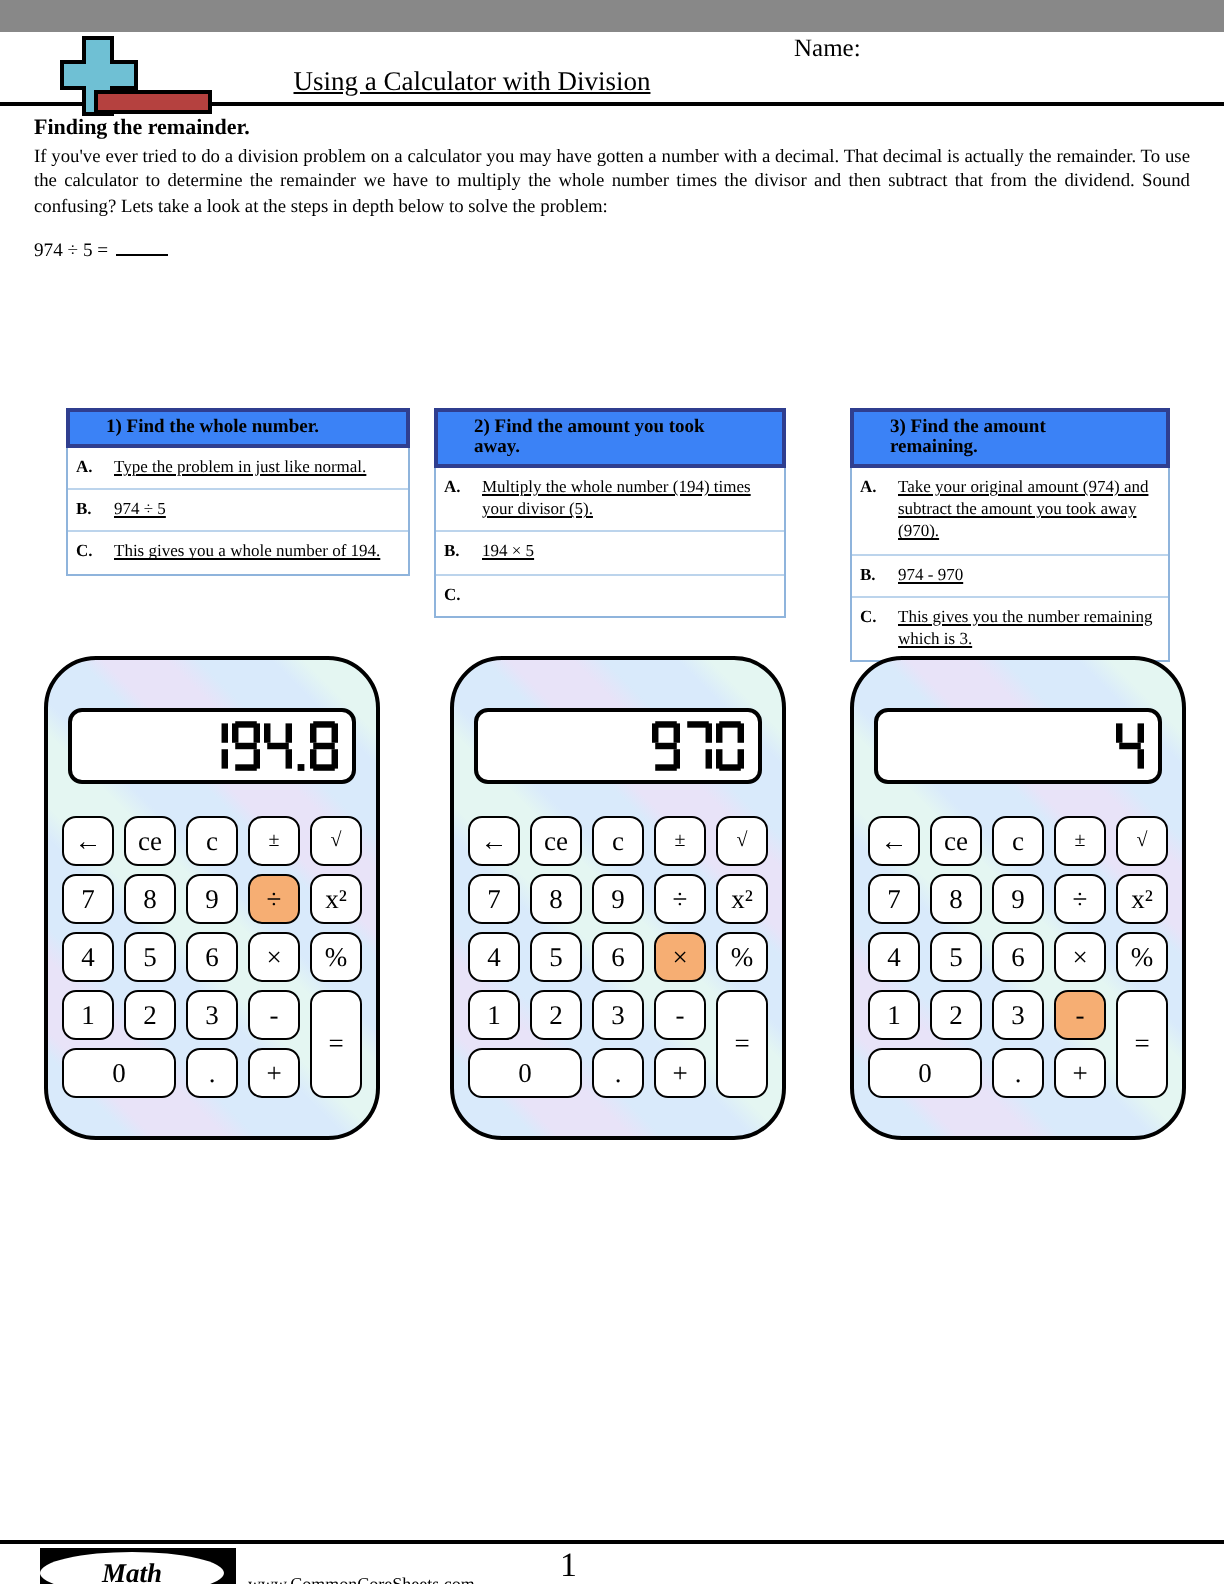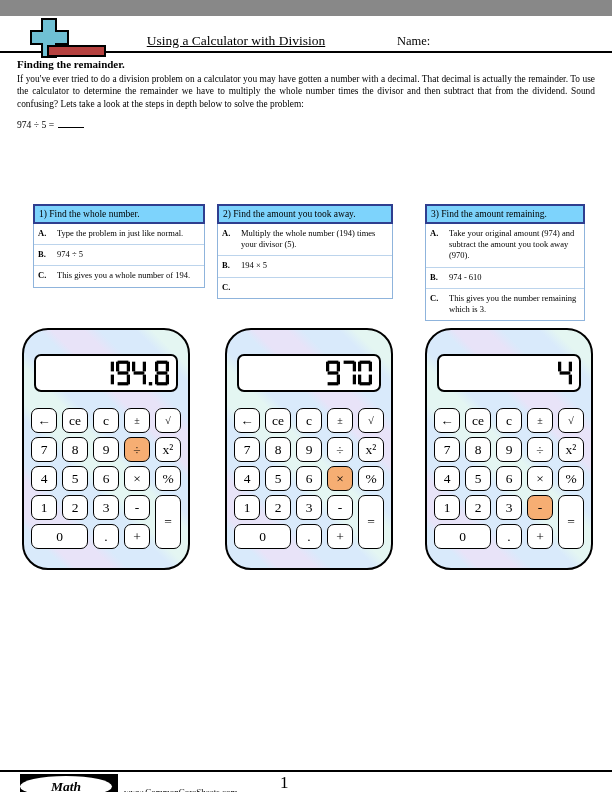--- a/index.html
+++ b/index.html
@@ -19,44 +19,44 @@
     font-family:"Liberation Serif",serif;color:#000;overflow:hidden;
   }
   
   .logo{position:absolute;left:30px;top:2px;width:80px;height:42px;z-index:2;}
   .lg-cross{fill:var(--logo-teal);stroke:#000;stroke-width:2;}
   .lg-bar{fill:var(--logo-red);stroke:#000;stroke-width:2;}
   .page-title{
     position:absolute;left:86px;top:17px;width:300px;text-align:center;
     font-size:13.5px;text-decoration:underline;white-space:nowrap;
   }
-  .name-label{position:absolute;left:397px;top:18px;font-size:12.5px;}
+  .name-label{position:absolute;left:397px;top:1px;font-size:12.5px;}
   .header-rule{position:absolute;left:0;top:35px;width:612px;height:2px;background:#000;}
   
   .section-heading{position:absolute;left:17px;top:42px;font-size:11px;font-weight:bold;}
   .intro-paragraph{
     position:absolute;left:17px;top:57px;width:578px;
     font-size:9.4px;line-height:12.3px;text-align:justify;
   }
   .problem-line{position:absolute;left:17px;top:102px;font-size:9.6px;}
   .blank{display:inline-block;width:26px;border-bottom:1px solid #000;height:9px;margin-left:4px;}
   
   .steps-row{position:absolute;left:0;top:188px;width:612px;height:110px;}
   .step-box{position:absolute;top:0;border:1px solid var(--box-border);background:#fff;box-sizing:border-box;}
   .step-box:nth-child(1){left:33px;width:172px;}
   .step-box:nth-child(2){left:217px;width:176px;}
   .step-box:nth-child(3){left:425px;width:160px;}
   .step-head{
     border:2px solid var(--box-header-border);margin:-1px -1px 0 -1px;
-    padding:3px 4px;font-weight:normal;font-size:9.5px;background:#7dd3fc;
+    padding:3px 18px;font-weight:bold;font-size:9.5px;background:#3b82f6;
   }
   .step-item{display:flex;gap:6px;padding:4px 6px 5px 4px;font-size:8.5px;line-height:1.32;}
   .step-item + .step-item{border-top:1px solid var(--box-divider);}
   .step-letter{font-weight:bold;min-width:13px;}
-  .step-text{flex:1;}
+  .step-text{flex:1;text-decoration:underline;}
   
   .calcs-row{position:absolute;left:0;top:312px;width:612px;height:242px;}
   .calc{
     position:absolute;top:0;width:168px;height:242px;box-sizing:border-box;
     border:2px solid #000;border-radius:26px;
     background:linear-gradient(45deg,
       var(--calc-blue) 0 10%,
       var(--calc-lavender) 13% 22%,
       var(--calc-blue) 26% 37%,
       var(--calc-mint) 41% 50%,
@@ -150,21 +150,21 @@
         </div>
       </div>
       <div class="step-box">
         <div class="step-head">3) Find the amount remaining.</div>
         <div class="step-item">
           <span class="step-letter">A.</span>
           <span class="step-text">Take your original amount (974) and subtract the amount you took away (970).</span>
         </div>
         <div class="step-item">
           <span class="step-letter">B.</span>
-          <span class="step-text">974 - 610</span>
+          <span class="step-text">974 - 970</span>
         </div>
         <div class="step-item">
           <span class="step-letter">C.</span>
           <span class="step-text">This gives you the number remaining which is 3.</span>
         </div>
       </div>
     </div>
 
   <div class="calcs-row">
       <div class="calc">

